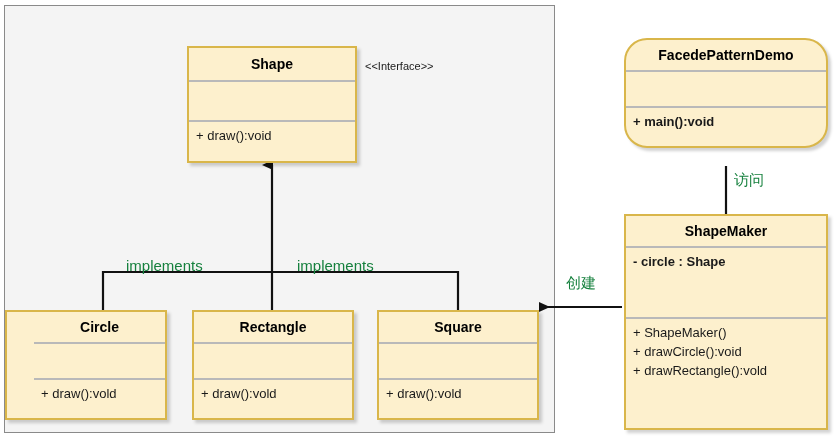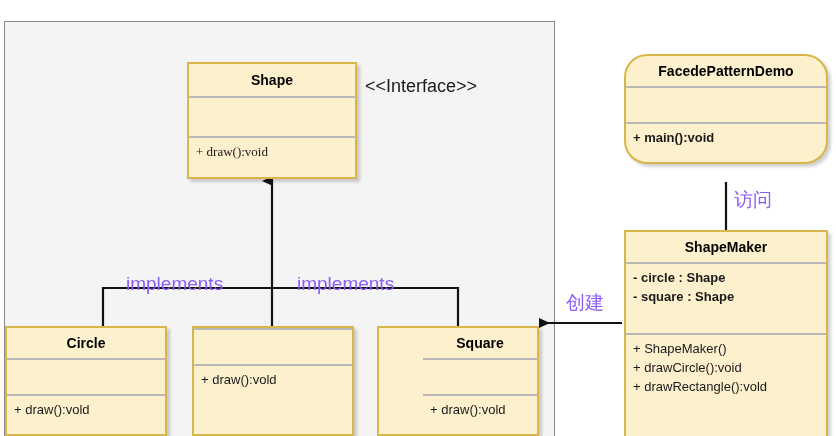--- a/index.html
+++ b/index.html
@@ -9,21 +9,21 @@
   }
   body {
     width: 836px;
     height: 436px;
     position: relative;
     font-family: "Liberation Sans", sans-serif;
     overflow: hidden;
   }
   #canvas {
     position: absolute;
-    left: 0; top: 16px;
+    left: 0; top: 0;
     width: 836px;
     height: 356px;
   }
 
   
   .panel {
     position: absolute;
     background: #f4f4f4;
     border: 1px solid #8a8a8a;
     box-sizing: border-box;
@@ -59,28 +59,28 @@
     line-height: 19px;
     font-size: 13px;
     color: #1a1a1a;
   }
   .uml-line.bold { font-weight: bold; }
   .empty-compartment { padding: 0; }
 
   
   .edge-label {
     position: absolute;
-    font-size: 19px;
-    color: #8b5cf6;
+    font-size: 15px;
+    color: #15803d;
     white-space: nowrap;
     background: transparent;
   }
   .stereotype {
     position: absolute;
-    font-size: 18px;
+    font-size: 11px;
     color: #1a1a1a;
     white-space: nowrap;
   }
 
   svg.connectors {
     position: absolute;
     left: 0; top: 0;
     width: 836px;
     height: 436px;
     pointer-events: none;
@@ -119,63 +119,63 @@
     </g>
 
     <g>
       <line x1="622" y1="307" x2="540" y2="307" stroke="#111111" stroke-width="2.2" marker-end="url(#arrow-left)"></line>
     </g>
   </svg>
 
   <div class="uml-class" style="left:187px; top:46px; width:170px; height:117px;">
     <div class="uml-name" style="height:32px;">Shape</div>
     <div class="uml-compartment empty-compartment" style="height:40px;"></div>
-    <div class="uml-compartment" style="height:41px;font-family:Liberation Serif, serif;">
+    <div class="uml-compartment" style="height:41px;">
       <div class="uml-line">+ draw():void</div>
     </div>
   </div>
 
   <div class="stereotype" style="left:365px; top:60px;">&lt;&lt;Interface&gt;&gt;</div>
 
-  <div class="uml-class" style="left:5px; top:310px; width:162px; height:110px;">
+  <div class="uml-class" style="left:5px; top:310px; width:162px; height:110px;padding-left:27px;">
     <div class="uml-name" style="height:30px;">Circle</div>
     <div class="uml-compartment empty-compartment" style="height:36px;"></div>
     <div class="uml-compartment" style="height:40px;">
       <div class="uml-line">+ draw():vold</div>
     </div>
   </div>
 
   <div class="uml-class" style="left:192px; top:310px; width:162px; height:110px;">
+    <div class="uml-name" style="height:30px;">Rectangle</div>
     <div class="uml-compartment empty-compartment" style="height:36px;"></div>
     <div class="uml-compartment" style="height:40px;">
       <div class="uml-line">+ draw():vold</div>
     </div>
   </div>
 
-  <div class="uml-class" style="left:377px; top:310px; width:162px; height:110px;padding-left:44px;">
+  <div class="uml-class" style="left:377px; top:310px; width:162px; height:110px;">
     <div class="uml-name" style="height:30px;">Square</div>
     <div class="uml-compartment empty-compartment" style="height:36px;"></div>
     <div class="uml-compartment" style="height:40px;">
       <div class="uml-line">+ draw():vold</div>
     </div>
   </div>
 
   <div class="uml-class" style="left:624px; top:38px; width:204px; height:110px;border-radius:23px;">
     <div class="uml-name" style="height:30px;">FacedePatternDemo</div>
     <div class="uml-compartment empty-compartment" style="height:36px;"></div>
     <div class="uml-compartment" style="height:40px;">
       <div class="uml-line bold">+ main():void</div>
     </div>
   </div>
 
   <div class="uml-class" style="left:624px; top:214px; width:204px; height:216px;">
     <div class="uml-name" style="height:30px;">ShapeMaker</div>
     <div class="uml-compartment" style="height:71px;font-weight:bold;">
       <div class="uml-line">- circle : Shape</div>
-      <div class="uml-line">- square : Shape</div>
     </div>
     <div class="uml-compartment" style="height:111px;">
       <div class="uml-line">+ ShapeMaker()</div>
       <div class="uml-line">+ drawCircle():void</div>
       <div class="uml-line">+ drawRectangle():vold</div>
     </div>
   </div>
 
   <div class="edge-label" style="left:126px; top:257px;">implements</div>
 

